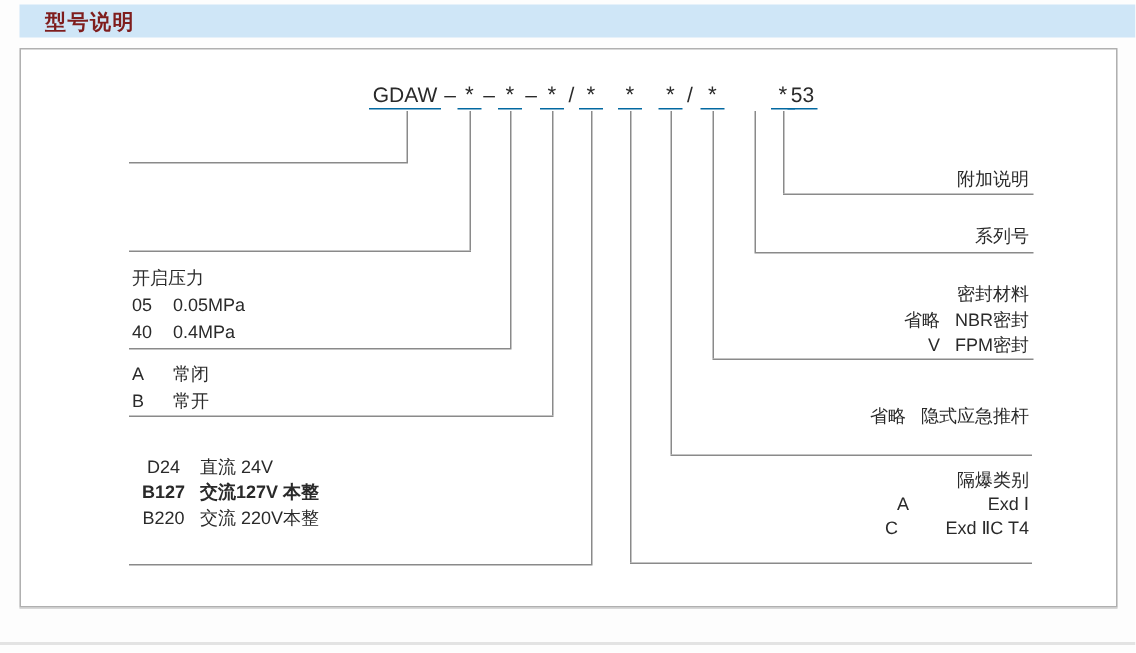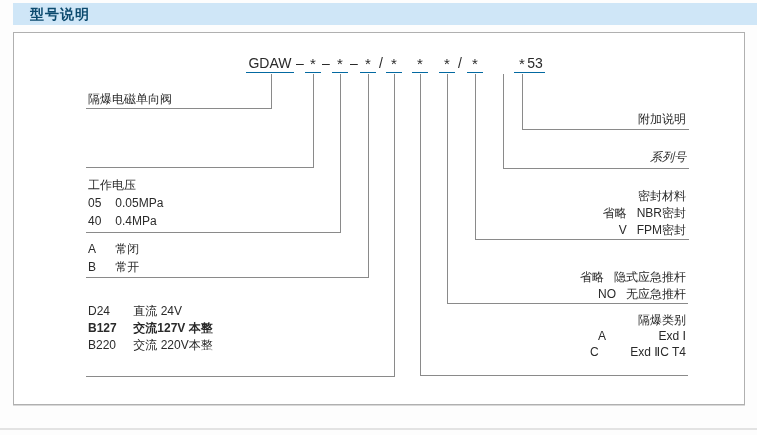--- a/index.html
+++ b/index.html
@@ -7,40 +7,40 @@
     --diagram-line:#8a8a8a;
     --text:#2a2a2a;
     --box-border:#b0b0b0;
   }
   *{margin:0;padding:0;box-sizing:border-box;}
   body{font-family:"Liberation Sans","DejaVu Sans",sans-serif;background:#ffffff;}
   .page{position:relative;width:757px;height:435px;background:#fdfdfd;overflow:hidden;}
 
   .header-band{position:absolute;left:13px;top:3px;width:744px;height:22px;background:var(--header-bg);}
   .header-title{position:absolute;left:17px;top:0;line-height:22px;font-size:14px;font-weight:bold;
-    letter-spacing:1px;color:#0c4a6e;}
+    letter-spacing:1px;color:#7f1d1d;}
 
   .diagram-box{position:absolute;left:13px;top:32px;width:732px;height:373px;background:#ffffff;
     border:1px solid var(--box-border);box-shadow:0 1px 0 #d8d8d8;}
 
   
   .seg{position:absolute;top:22px;height:18px;font-size:14px;color:var(--text);text-align:center;}
   .seg.u{border-bottom:1px solid #0369a1;}
   .seg.star{font-size:15px;letter-spacing:0;}
   .sep{position:absolute;top:22px;height:18px;font-size:14px;color:var(--text);text-align:center;}
 
   
   .vline{position:absolute;width:1px;background:var(--diagram-line);}
   .hline{position:absolute;height:1px;background:var(--diagram-line);}
 
   
   .lblock{position:absolute;left:74px;color:var(--text);}
   .lrow{height:18px;font-size:12px;line-height:15px;white-space:nowrap;}
   .lrow .lcode{display:inline-block;width:24px;}
-  .lrow .lcode.wide{width:42px;}
+  .lrow .lcode.wide{width:42px;text-align:center;}
 
   .rblock{position:absolute;right:58px;color:var(--text);text-align:right;}
   .rrow{height:17px;font-size:12px;line-height:15px;white-space:nowrap;display:flex;
     justify-content:flex-end;gap:10px;}
   .rrow-sb{display:flex;justify-content:space-between;width:88px;margin-left:auto;}
   .b-exd .rrow{height:16px;}
 
   .bottom-rule{position:absolute;left:0;top:428px;width:757px;height:2px;background:#e3e3e3;}
 </style>
 </head>
@@ -85,30 +85,25 @@
     <div class="hline" style="left:72px;top:134px;width:228px;"></div>
     <div class="hline" style="left:72px;top:199px;width:255px;"></div>
     <div class="hline" style="left:72px;top:244px;width:283px;"></div>
     <div class="hline" style="left:72px;top:343px;width:309px;"></div>
     <div class="hline" style="left:406px;top:342px;width:268px;"></div>
     <div class="hline" style="left:433px;top:270px;width:241px;"></div>
     <div class="hline" style="left:461px;top:206px;width:214px;"></div>
     <div class="hline" style="left:489px;top:135px;width:186px;"></div>
     <div class="hline" style="left:508px;top:96px;width:167px;"></div>
 
-    <div class="lblock" style="top:59px;">
-      <div class="lrow">
-        <span>隔爆电磁单向阀</span>
-      </div>
-    </div>
 
 
     <div class="lblock" style="top:145px;">
       <div class="lrow">
-        <span>工作电压</span>
+        <span>开启压力</span>
       </div>
       <div class="lrow">
         <span class="lcode">05</span>
         <span>0.05MPa</span>
       </div>
       <div class="lrow">
         <span class="lcode">40</span>
         <span>0.4MPa</span>
       </div>
     </div>
@@ -138,21 +133,21 @@
         <span>交流 220V本整</span>
       </div>
     </div>
 
     <div class="rblock" style="top:79px;">
       <div class="rrow">
         <span>附加说明</span>
       </div>
     </div>
 
-    <div class="rblock" style="top:117px;font-style:italic;">
+    <div class="rblock" style="top:117px;">
       <div class="rrow">
         <span>系列号</span>
       </div>
     </div>
 
     <div class="rblock" style="top:156px;">
       <div class="rrow">
         <span>密封材料</span>
       </div>
       <div class="rrow">
@@ -163,24 +158,20 @@
         <span>V</span>
         <span>FPM密封</span>
       </div>
     </div>
 
     <div class="rblock" style="top:237px;">
       <div class="rrow">
         <span>省略</span>
         <span>隐式应急推杆</span>
       </div>
-      <div class="rrow">
-        <span>NO</span>
-        <span>无应急推杆</span>
-      </div>
     </div>
 
     <div class="rblock b-exd" style="top:280px;margin-left:15px;">
       <div class="rrow">
         <span>隔爆类别</span>
       </div>
       <div class="rrow rrow-sb">
         <span>A</span>
         <span>Exd Ⅰ</span>
       </div>

